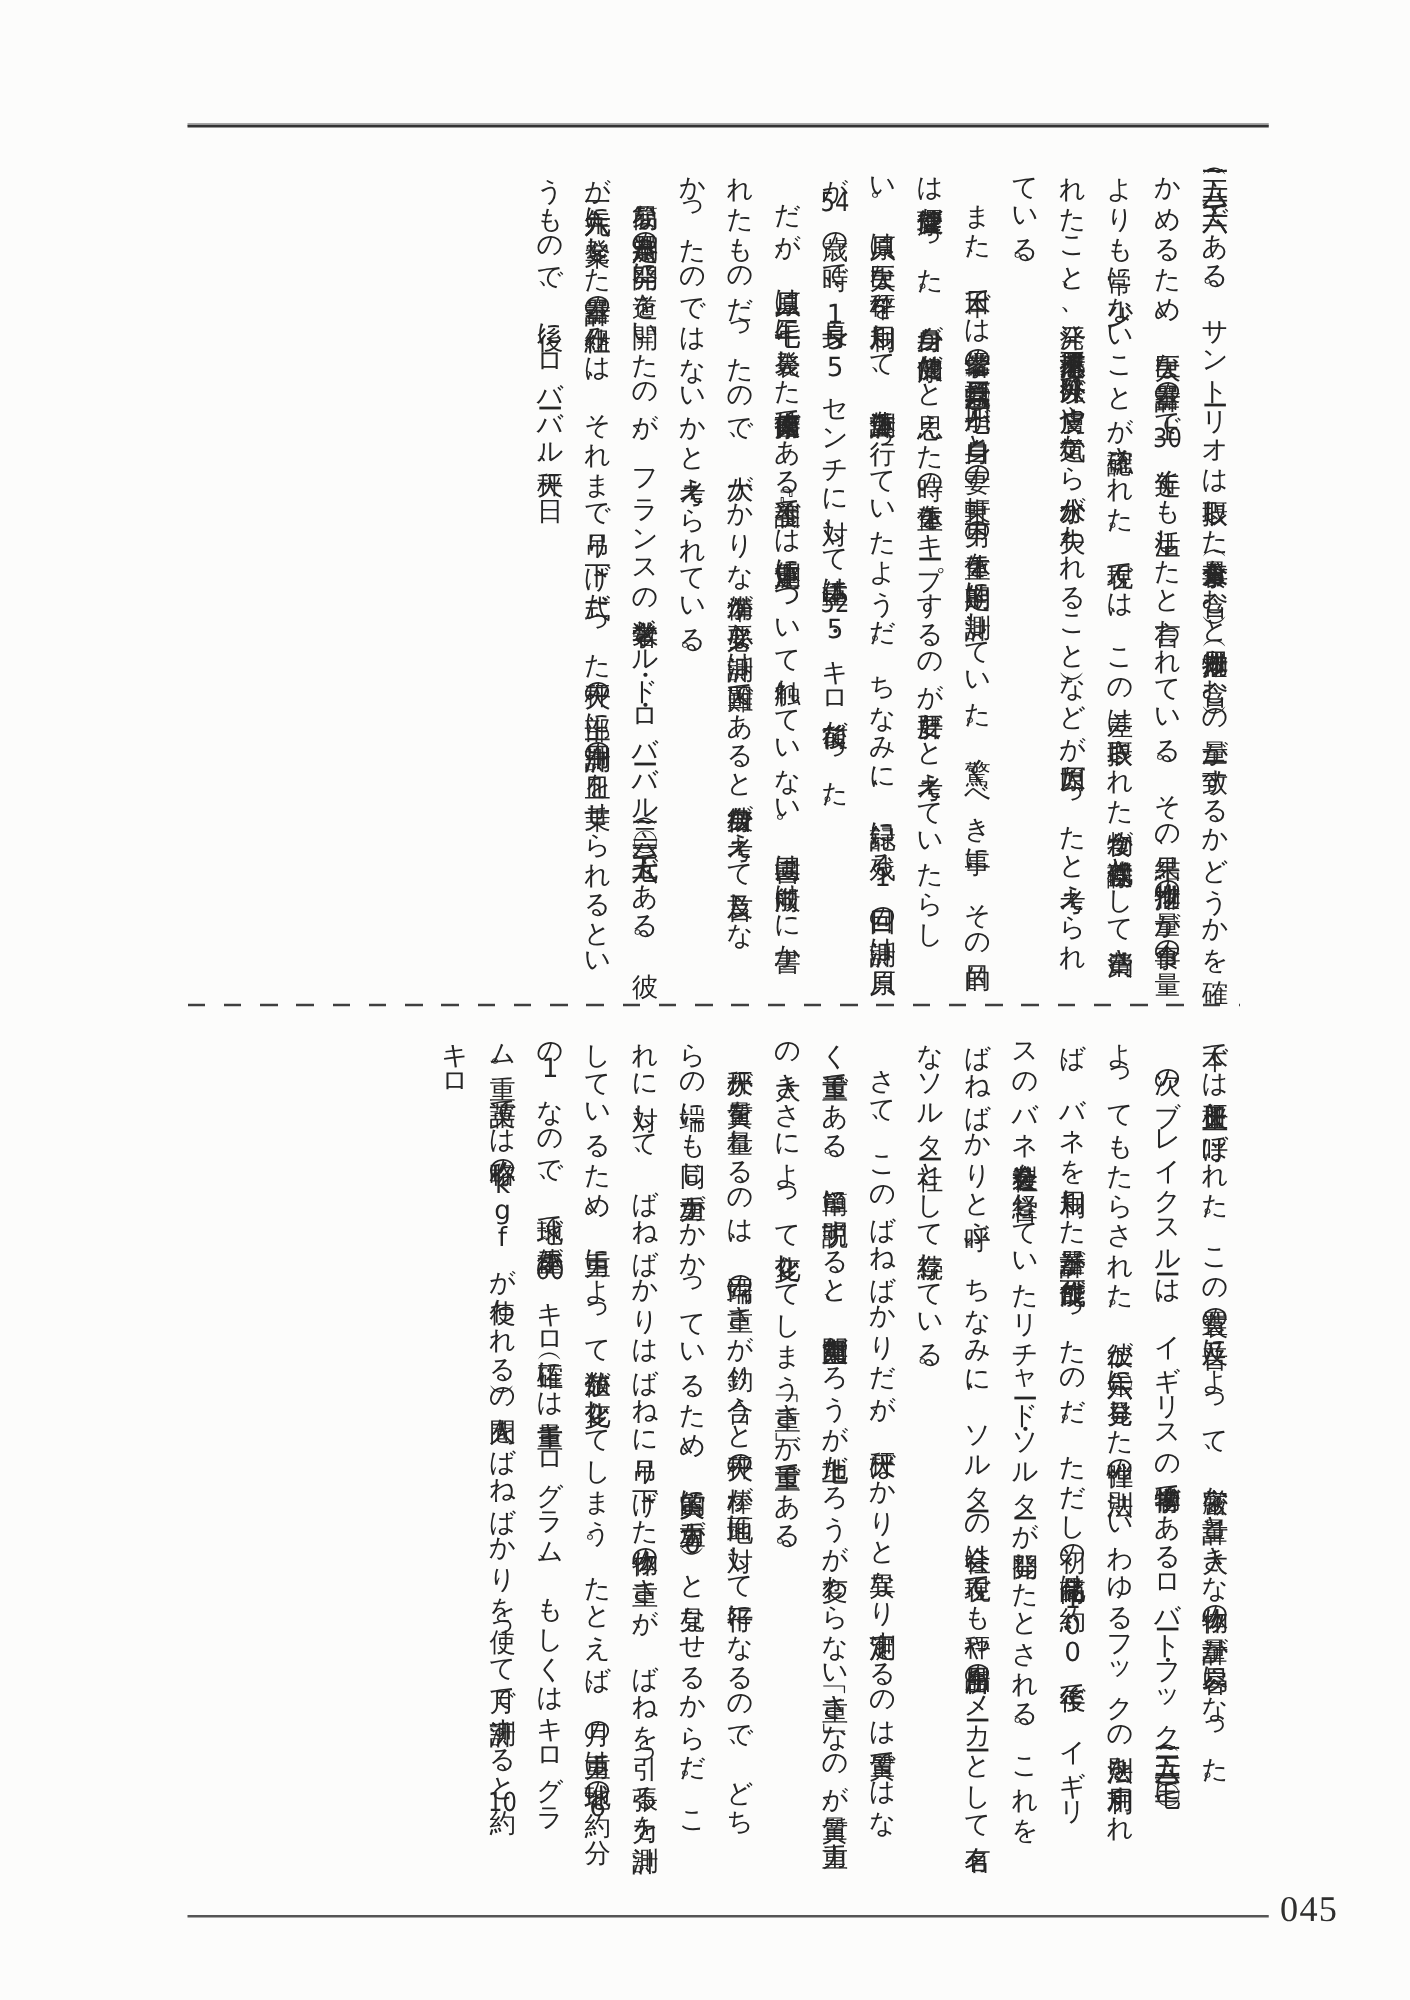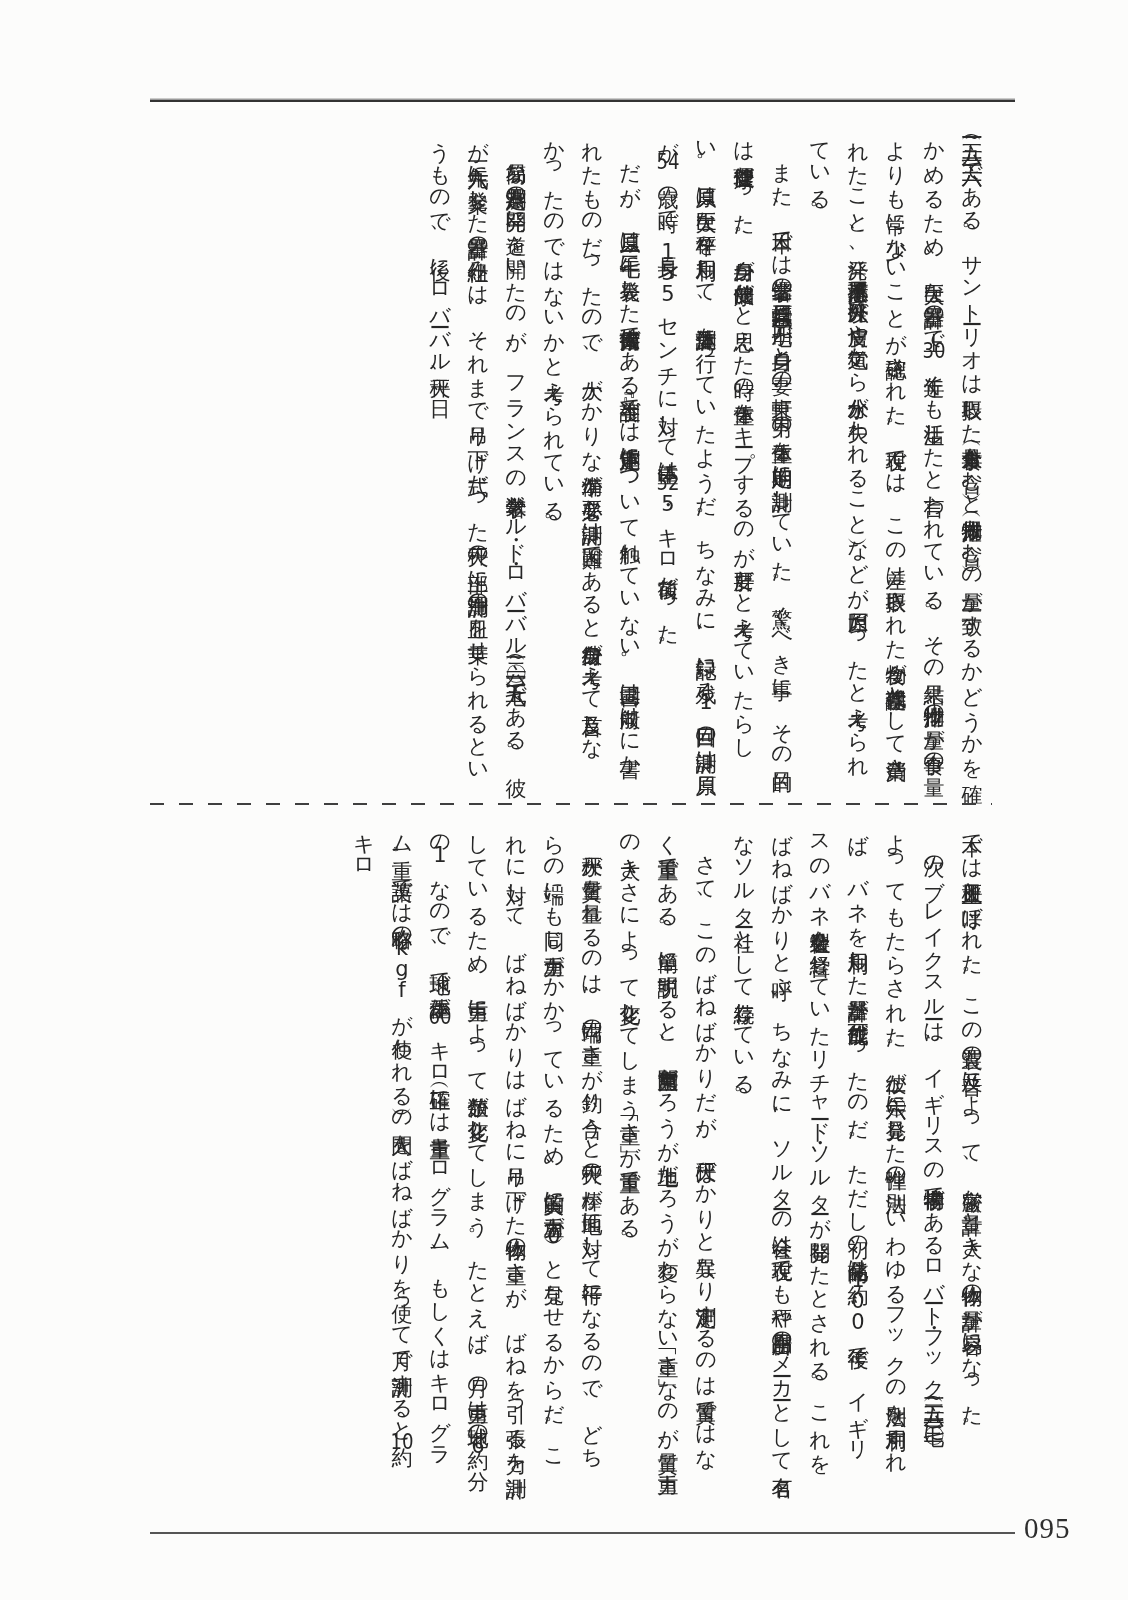--- a/index.html
+++ b/index.html
@@ -97,15 +97,15 @@
 
   <div class="vtext block-bottom">
     <p>本では上皿天秤と呼ばれた。この装置の普及によって、厳密な計量と大きな物体の計量が容易になった。</p>
     <p>　次のブレイクスルーは、イギリスの博物学者であるロバート・フック（一六三五～一七〇三）によってもたらされた。彼が一六六〇年に発見した弾性の法則、いわゆるフックの法則を利用すれば、バネを利用した計量器が作成可能だったのだ。ただし初の商品化は約<span class="tcy">1</span><span class="tcy">0</span><span class="tcy">0</span>年後で、イギリスのバネ製造会社を経営していたリチャード・ソルターが開発したとされる。これをばねばかりと呼ぶ。ちなみに、ソルターの会社は現在でも秤や台所用品のメーカーとして有名なソルター社として存続している。</p>
     <p>　さて、このばねばかりだが、天秤ばかりと異なり測定するのは質量ではなく重量である。簡単に説明すると、無重力空間だろうが地上だろうが変わらない「重さ」なのが質量、重力の大きさによって変化してしまう「重さ」が重量である。</p>
     <p>　天秤が質量を量れるのは、両端の重さが釣り合うと天秤の棒が地面に対して平行になるので、どちらの端にも同じ重力がかかっているため、実質的に（重力が）<span class="tcy">0</span>と見なせるからだ。これに対して、ばねばかりはばねに吊り下げた物体の重さが、ばねを引っ張る力を計測しているため、重力によって数値が変化してしまう。たとえば、月の重力は地球の約<span class="tcy">6</span>分の<span class="tcy">1</span>なので、地球で体重が<span class="tcy">60</span>キロ（正確には重量キログラム、もしくはキログラム重。英語では略称の<span class="tcy">k</span><span class="tcy">g</span><span class="tcy">f</span>が使われる）の人間をばねばかりを使って月で計測すると約<span class="tcy">10</span>キロ</p>
   </div>
 
   <div class="rule-bottom"></div>
 
-  <div class="page-number">095</div>
+  <div class="page-number">045</div>
 
 </div>
 
 </body></html>

